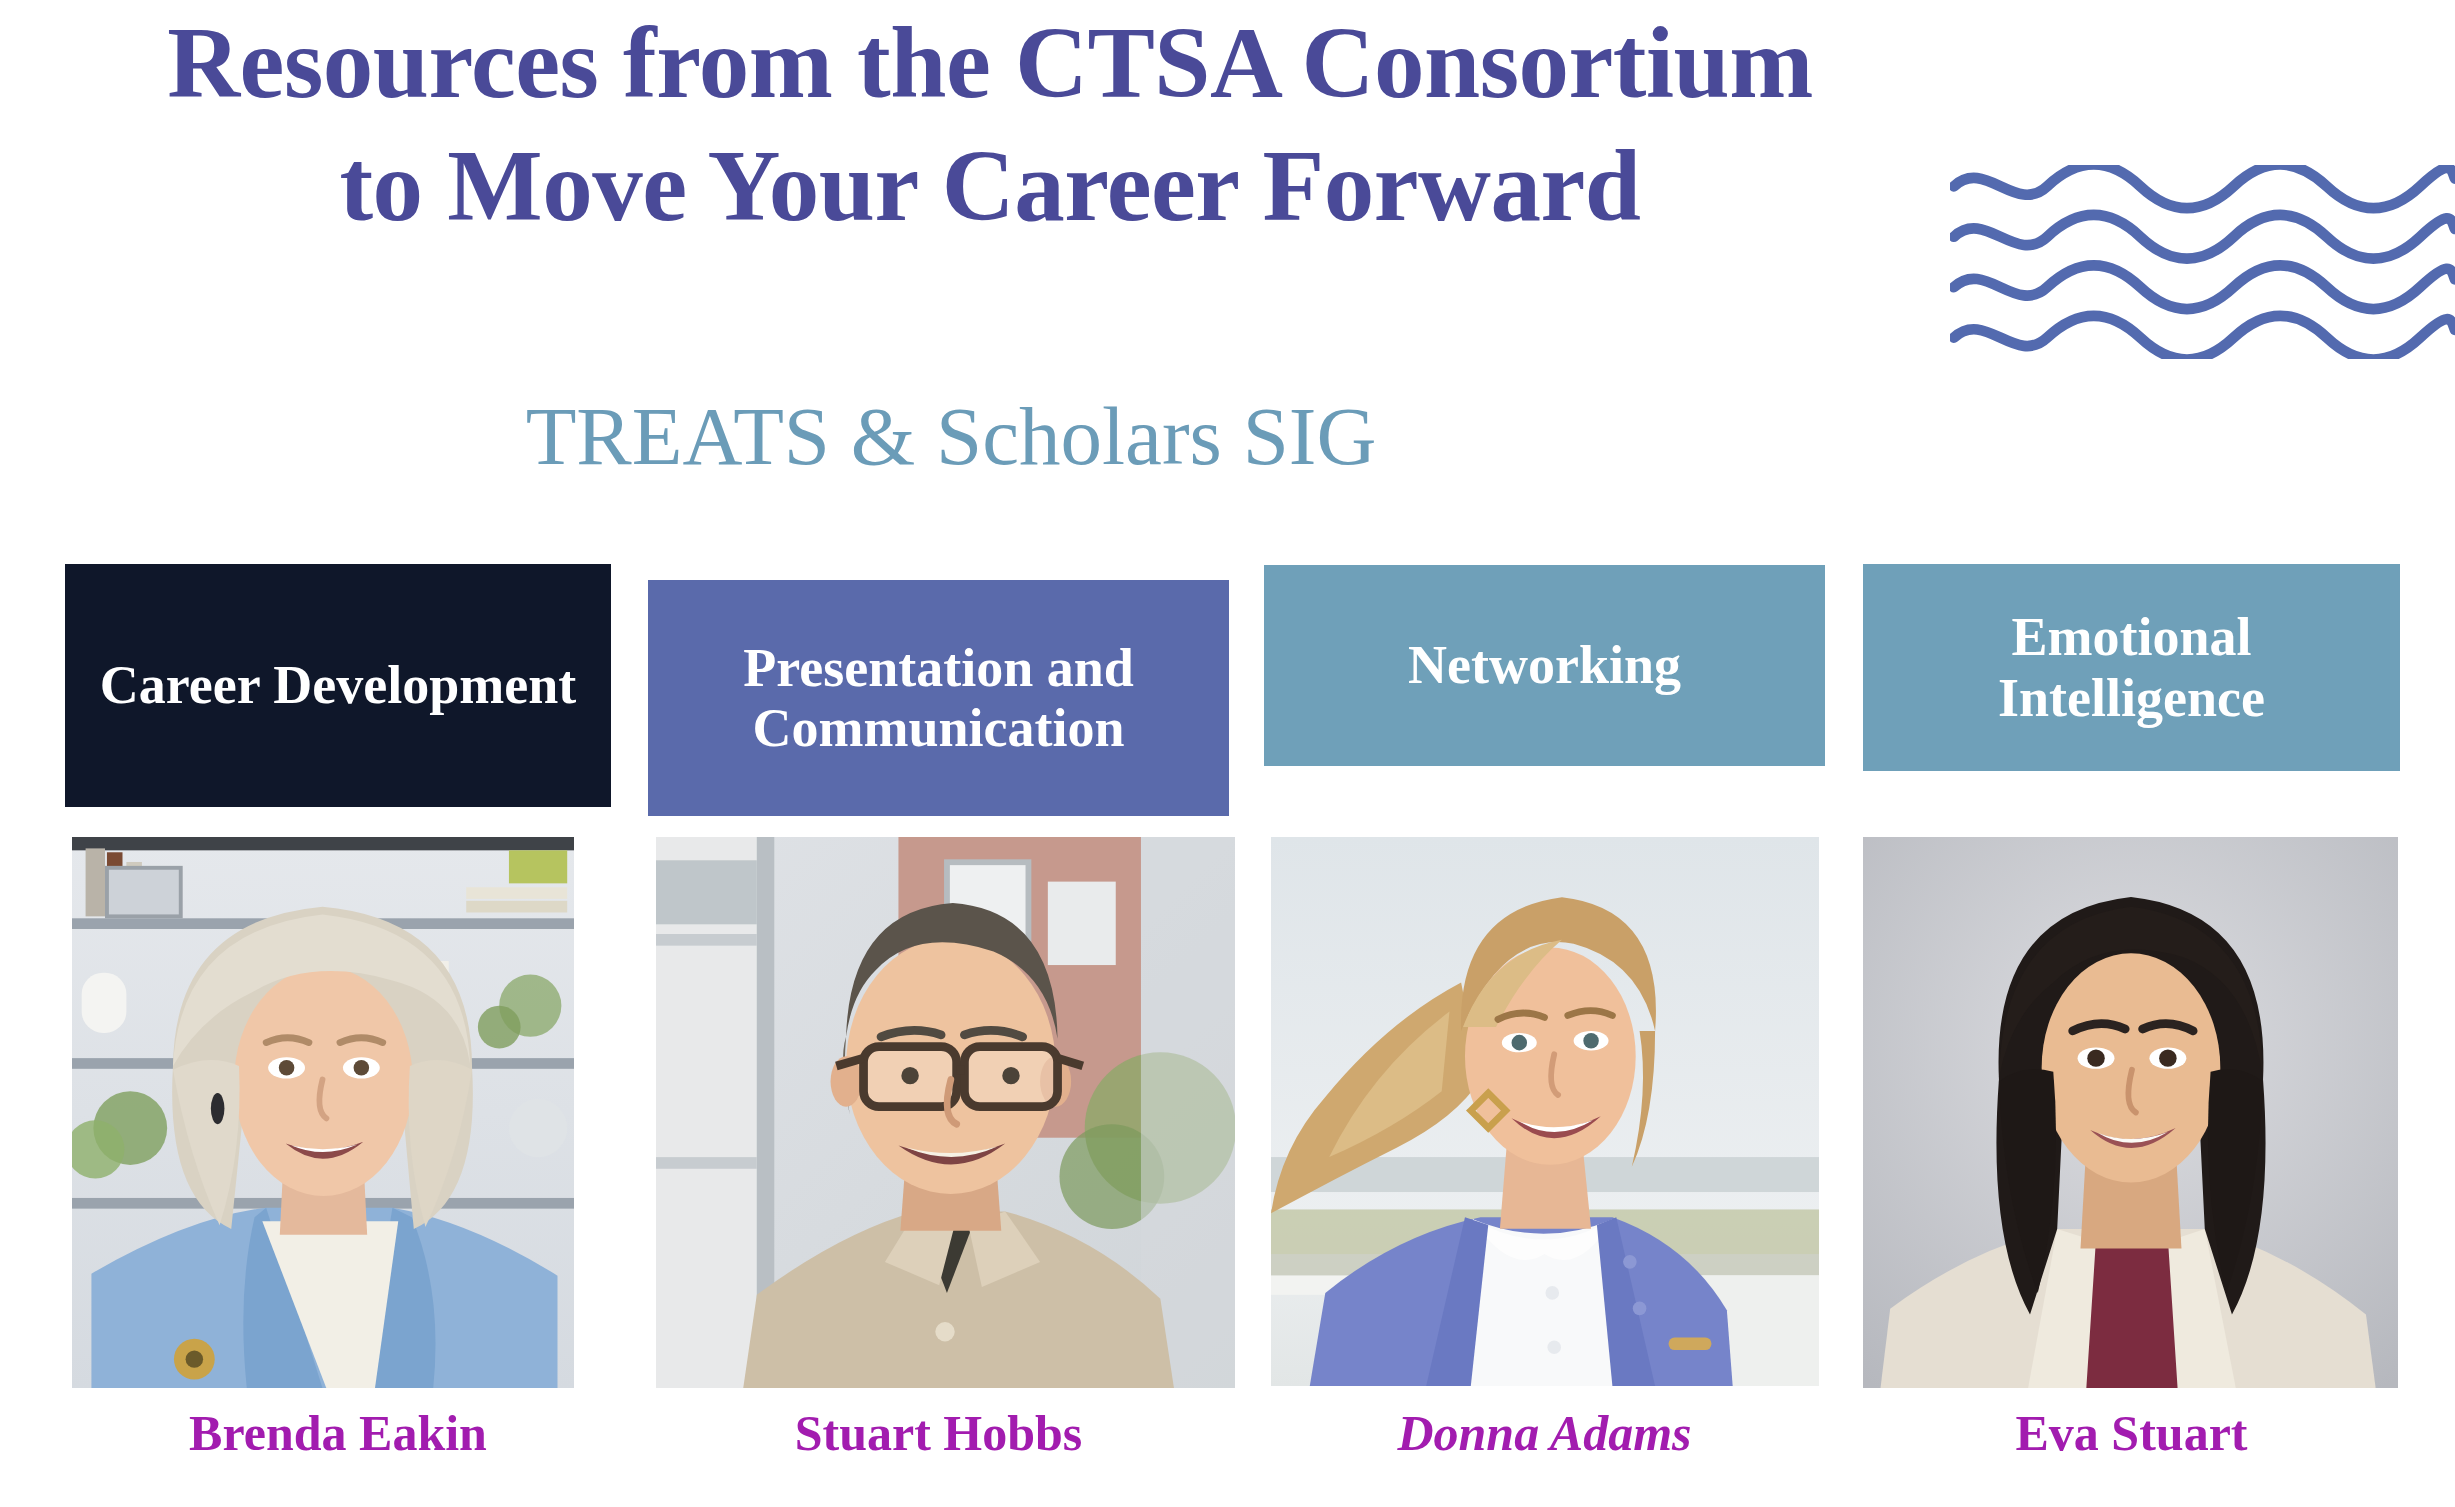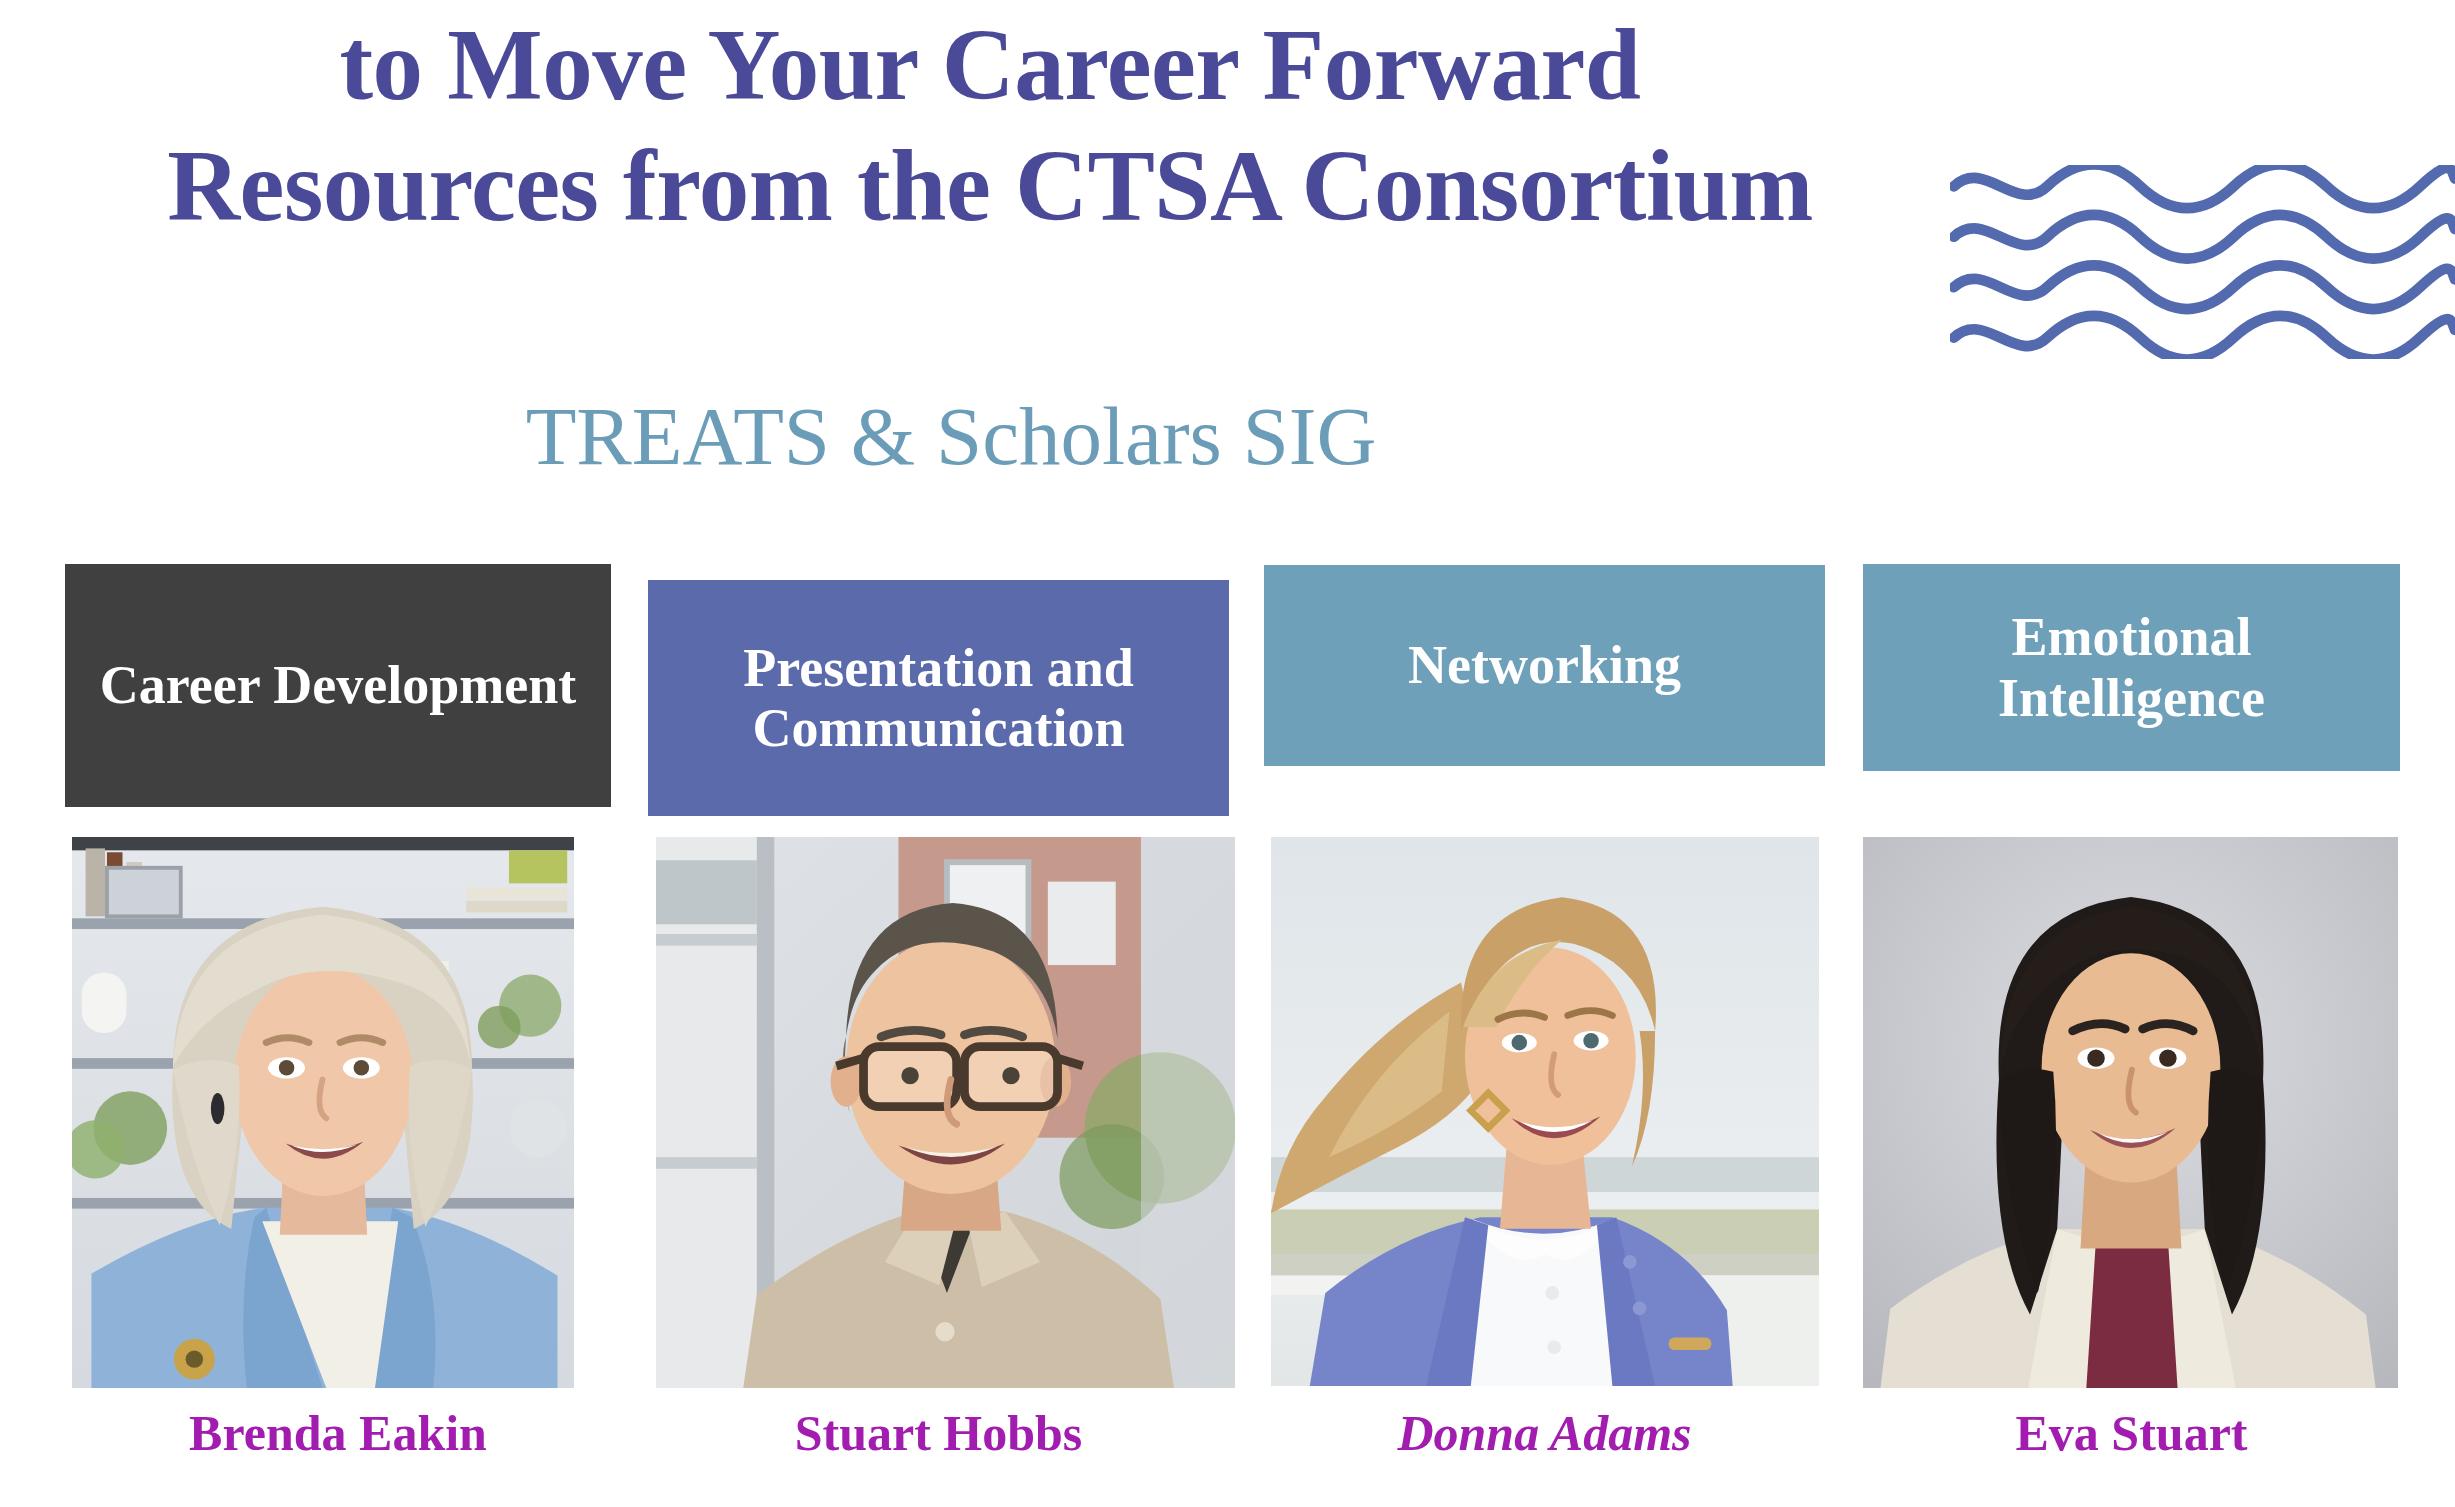--- a/index.html
+++ b/index.html
@@ -105,21 +105,21 @@
     line-height: 58px;
     white-space: nowrap;
   }
 
   
   #card-0 { left: 65px;   width: 546px; }
   #card-1 { left: 648px;  width: 581px; }
   #card-2 { left: 1264px; width: 561px; }
   #card-3 { left: 1863px; width: 537px; }
 
-  #card-0 .card-header { height: 243px; background: #404040; }
+  #card-0 .card-header { height: 243px; background: #0f172a; }
   #card-1 .card-header { height: 236px; background: #5a6aab; top: 16px; }
   #card-2 .card-header { height: 201px; background: #6fa0b9; top: 1px; }
   #card-3 .card-header { height: 207px; background: #6fa0b9; }
 
   #card-0 .card-header-label { font-size: 54px; }
   #card-1 .card-header-label { font-size: 54px; }
   #card-2 .card-header-label { font-size: 54px; }
   #card-3 .card-header-label { font-size: 54px; }
 
   #card-0 .card-photo { left: 6.8px;  top: 273px; width: 502px; height: 551px; }
@@ -132,22 +132,22 @@
   #card-2 .card-name { top: 840px; font-style: italic; }
   #card-3 .card-name { top: 840px; }
 
   
   .photo-svg { display: block; width: 100%; height: 100%; }
 </style>
 </head>
 <body>
 
 <div id="title-block">
+  <div class="title-line" id="title-line-1">Resources from the CTSA Consortium</div>
   <div class="title-line" id="title-line-2">to Move Your Career Forward</div>
-  <div class="title-line" id="title-line-1">Resources from the CTSA Consortium</div>
 </div>
 
 <div id="wave-decor">
   <svg class="photo-svg" viewBox="0 0 520 200" preserveAspectRatio="none">
     <g fill="none" stroke="#536aaf" stroke-width="11" stroke-linecap="round">
       <path d="M4 22 C 36 -8, 68 52, 100 22 S 164 -8, 196 22 S 260 52, 292 22 S 356 -8, 388 22 S 452 52, 484 22 S 516 4, 520 14"></path>
       <path d="M4 74 C 36 44, 68 104, 100 74 S 164 44, 196 74 S 260 104, 292 74 S 356 44, 388 74 S 452 104, 484 74 S 516 56, 520 66"></path>
       <path d="M4 126 C 36 96, 68 156, 100 126 S 164 96, 196 126 S 260 156, 292 126 S 356 96, 388 126 S 452 156, 484 126 S 516 108, 520 118"></path>
       <path d="M4 178 C 36 148, 68 208, 100 178 S 164 148, 196 178 S 260 208, 292 178 S 356 148, 388 178 S 452 208, 484 178 S 516 160, 520 170"></path>
     </g>

